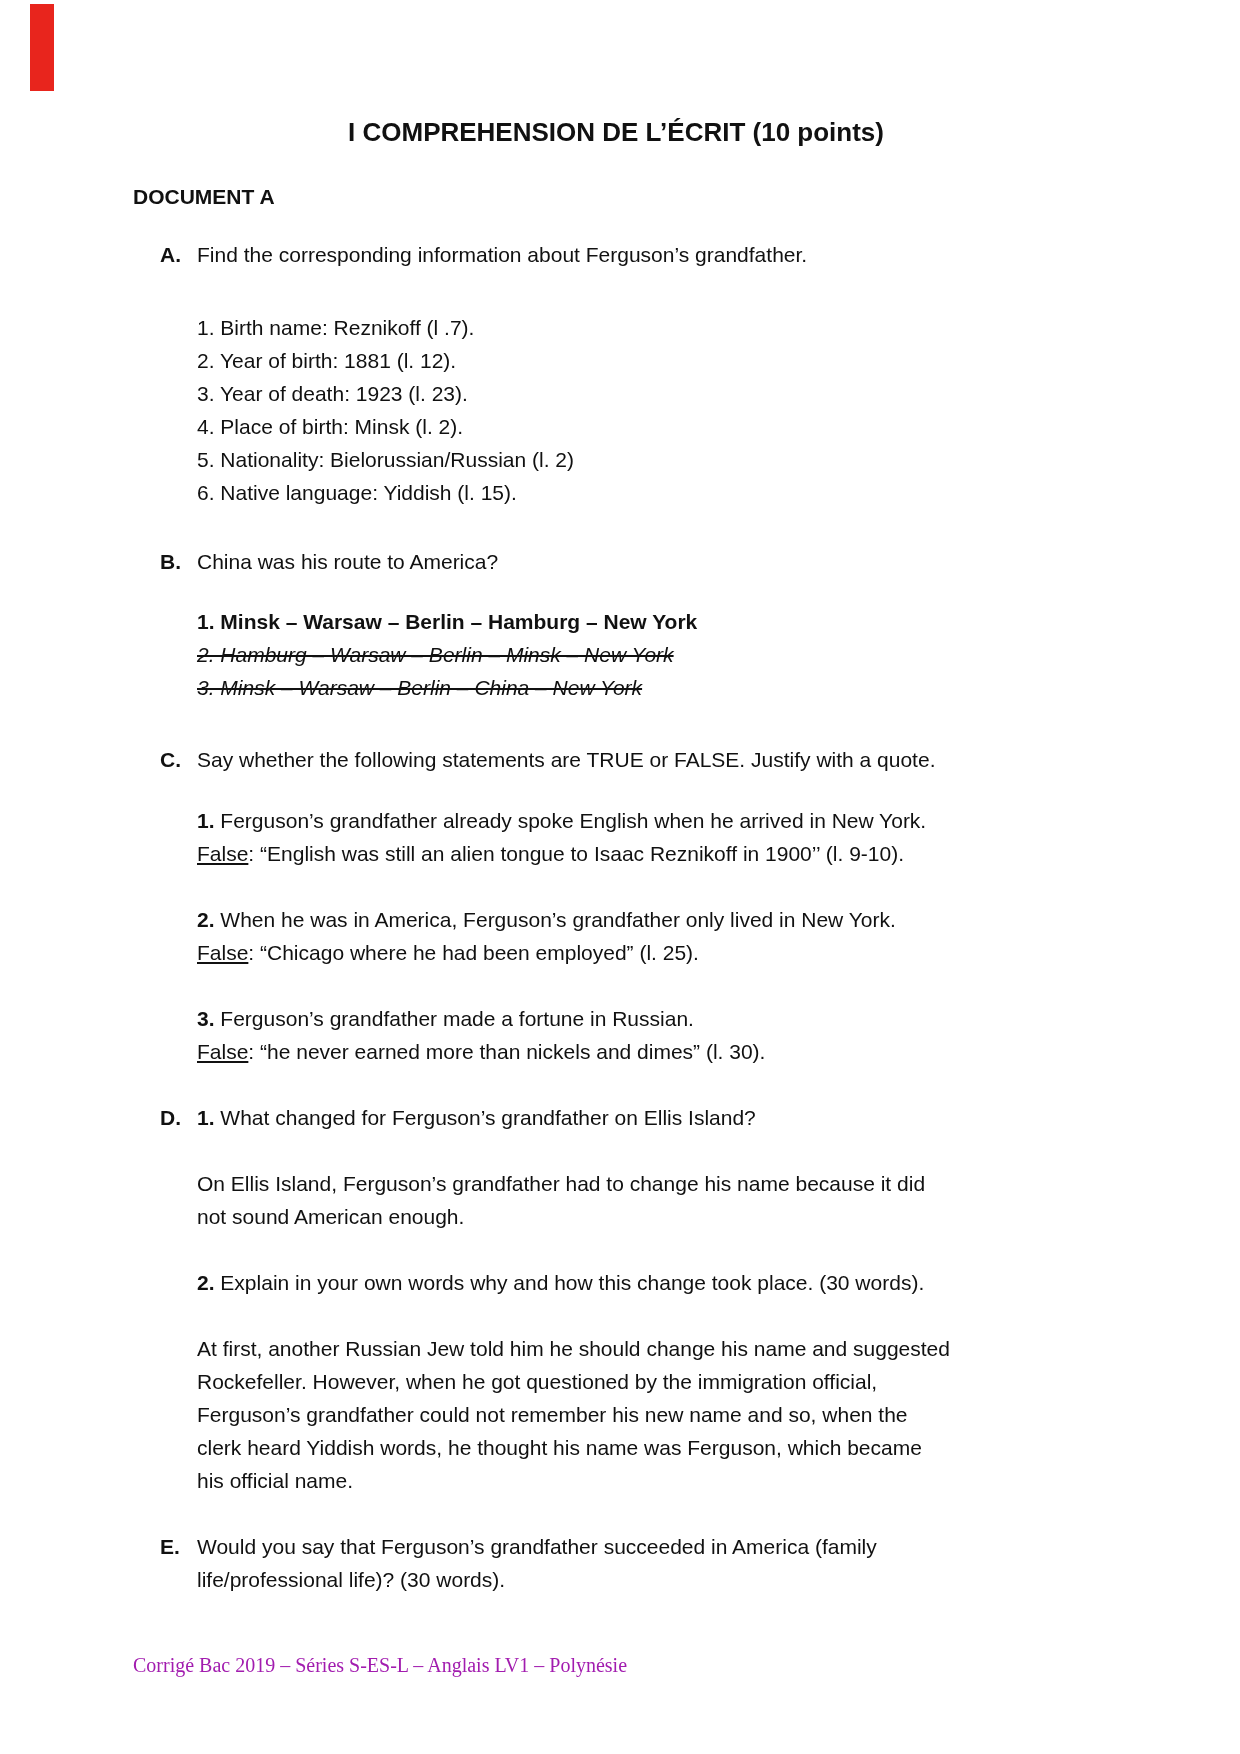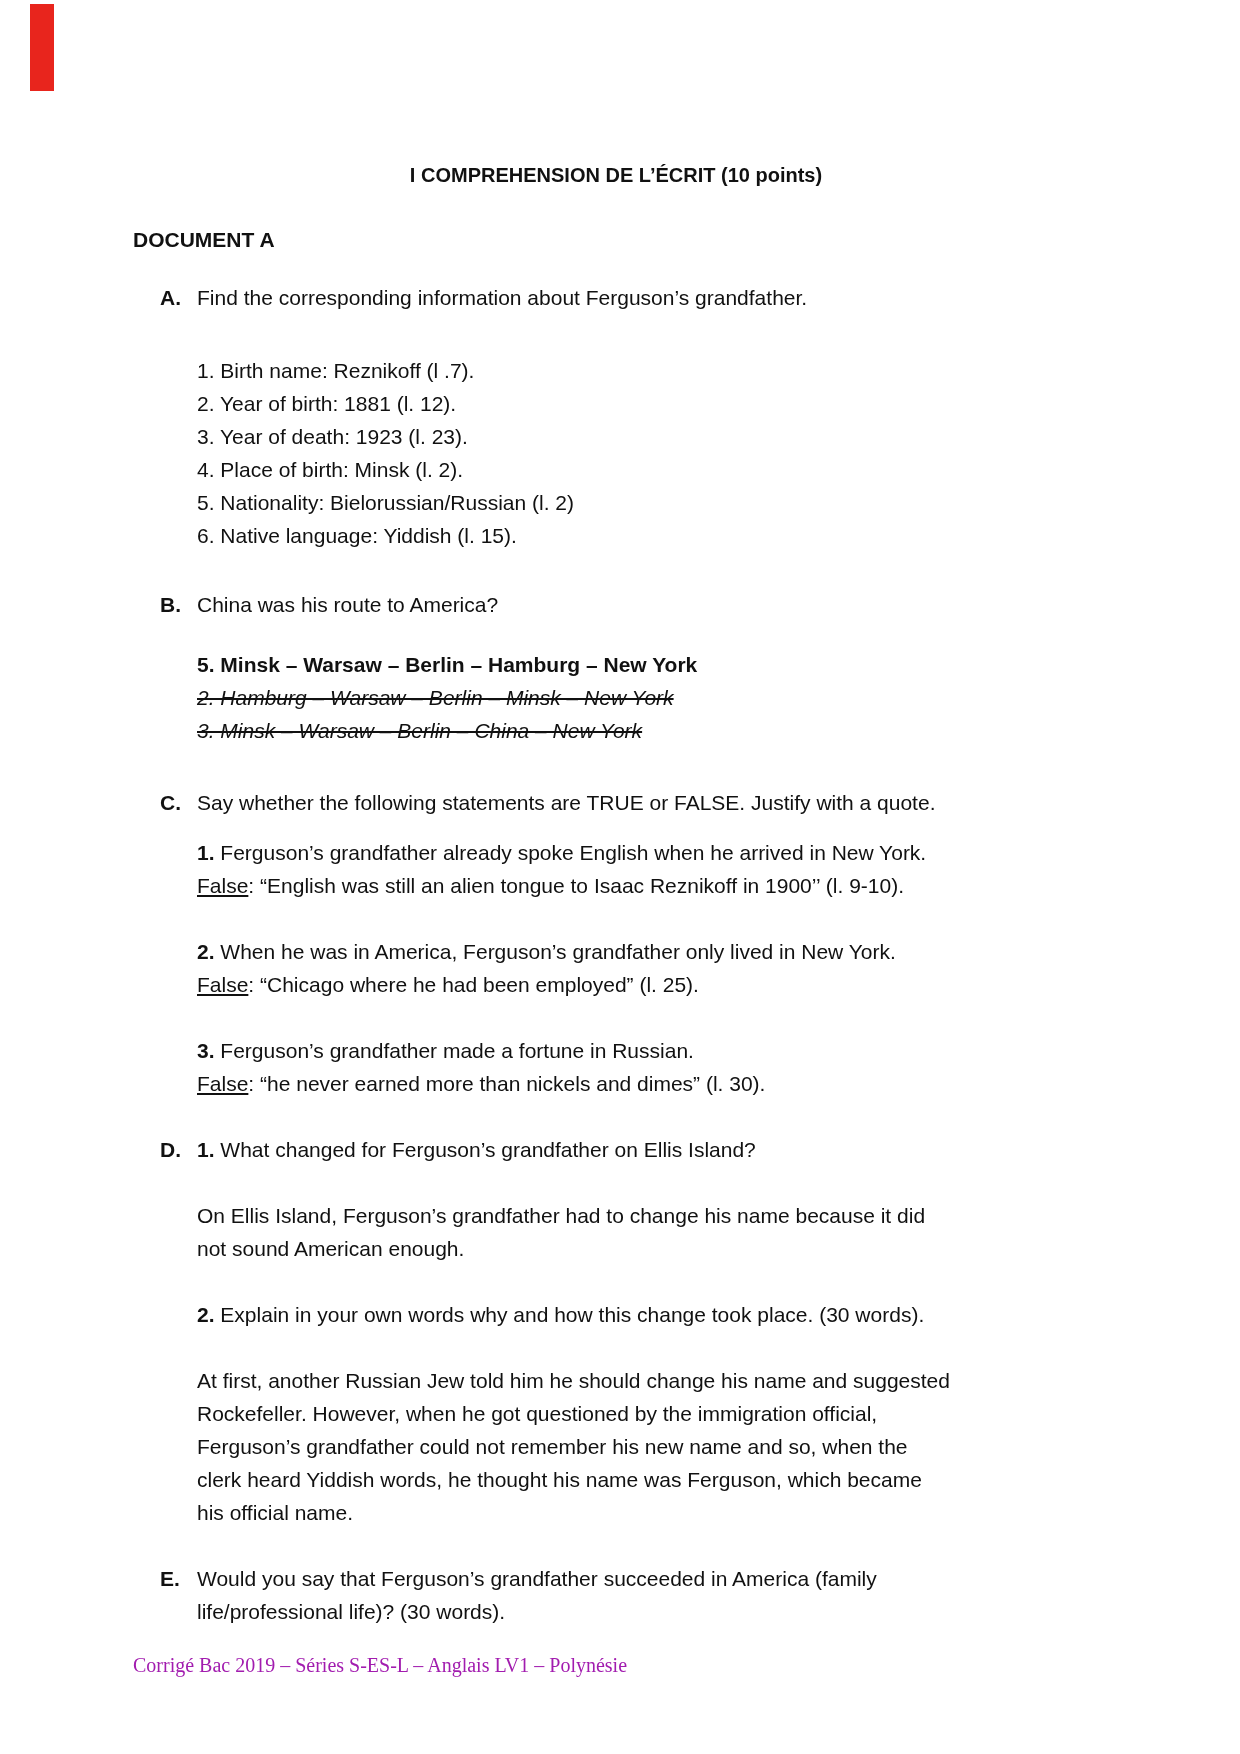--- a/index.html
+++ b/index.html
@@ -20,47 +20,46 @@
     width:24px; height:87px;
     background:#e8251d;
   }
   .content {
     position:absolute;
     left:160px; top:0;
     width:912px;
     padding-top:112px;
   }
   .title {
-    font-size:20px;
+    font-size:26px;
     font-weight:bold;
     line-height:40px;
     text-align:center;
     white-space:nowrap;
-    margin-top:43px;
   }
   .doclabel {
     margin-top:31px;
     margin-left:-27px;
     line-height:28px;
     font-weight:bold;
   }
   .doclabel span { text-decoration-thickness:2px;margin-top:19px; }
   .row { display:flex; align-items:flex-start; }
   .letter { width:37px; flex-shrink:0; font-weight:bold; }
   .sub { margin-left:37px; }
   .bold { font-weight:bold; }
   .strike { text-decoration:line-through;font-style:italic; }
   .false-label { text-decoration:underline; }
   .preline { white-space:pre-line; }
   .mt-a { margin-top:27px; }
   .mt-list { margin-top:40px; }
   .mt-b { margin-top:36px; }
   .mt-bans { margin-top:27px; }
   .mt-c { margin-top:39px; }
-  .mt-c1 { margin-top:17px; }
+  .mt-c1 { margin-top:28px; }
   .mt-33 { margin-top:33px; }
   .footer {
     position:absolute;
     left:133px; top:1650px;
     font-family:"Liberation Serif", serif;
     font-size:20px;
     line-height:30px;
     color:#a21caf;
     white-space:nowrap;
   }
@@ -91,21 +90,21 @@
       <div>4. Place of birth: Minsk (l. 2).</div>
       <div>5. Nationality: Bielorussian/Russian (l. 2)</div>
       <div>6. Native language: Yiddish (l. 15).</div>
     </div>
 
     <div class="row mt-b">
       <span class="letter">B.</span>
       <span>China was his route to America?</span>
     </div>
     <div class="sub mt-bans">
-      <div class="bold">5. Minsk – Warsaw – Berlin – Hamburg – New York</div>
+      <div class="bold">1. Minsk – Warsaw – Berlin – Hamburg – New York</div>
       <div class="strike">2. Hamburg – Warsaw – Berlin – Minsk – New York</div>
       <div class="strike">3. Minsk – Warsaw – Berlin – China – New York</div>
     </div>
 
     <div class="row mt-c">
       <span class="letter">C.</span>
       <span>Say whether the following statements are TRUE or FALSE. Justify with a quote.</span>
     </div>
 
     <div class="sub mt-c1">

